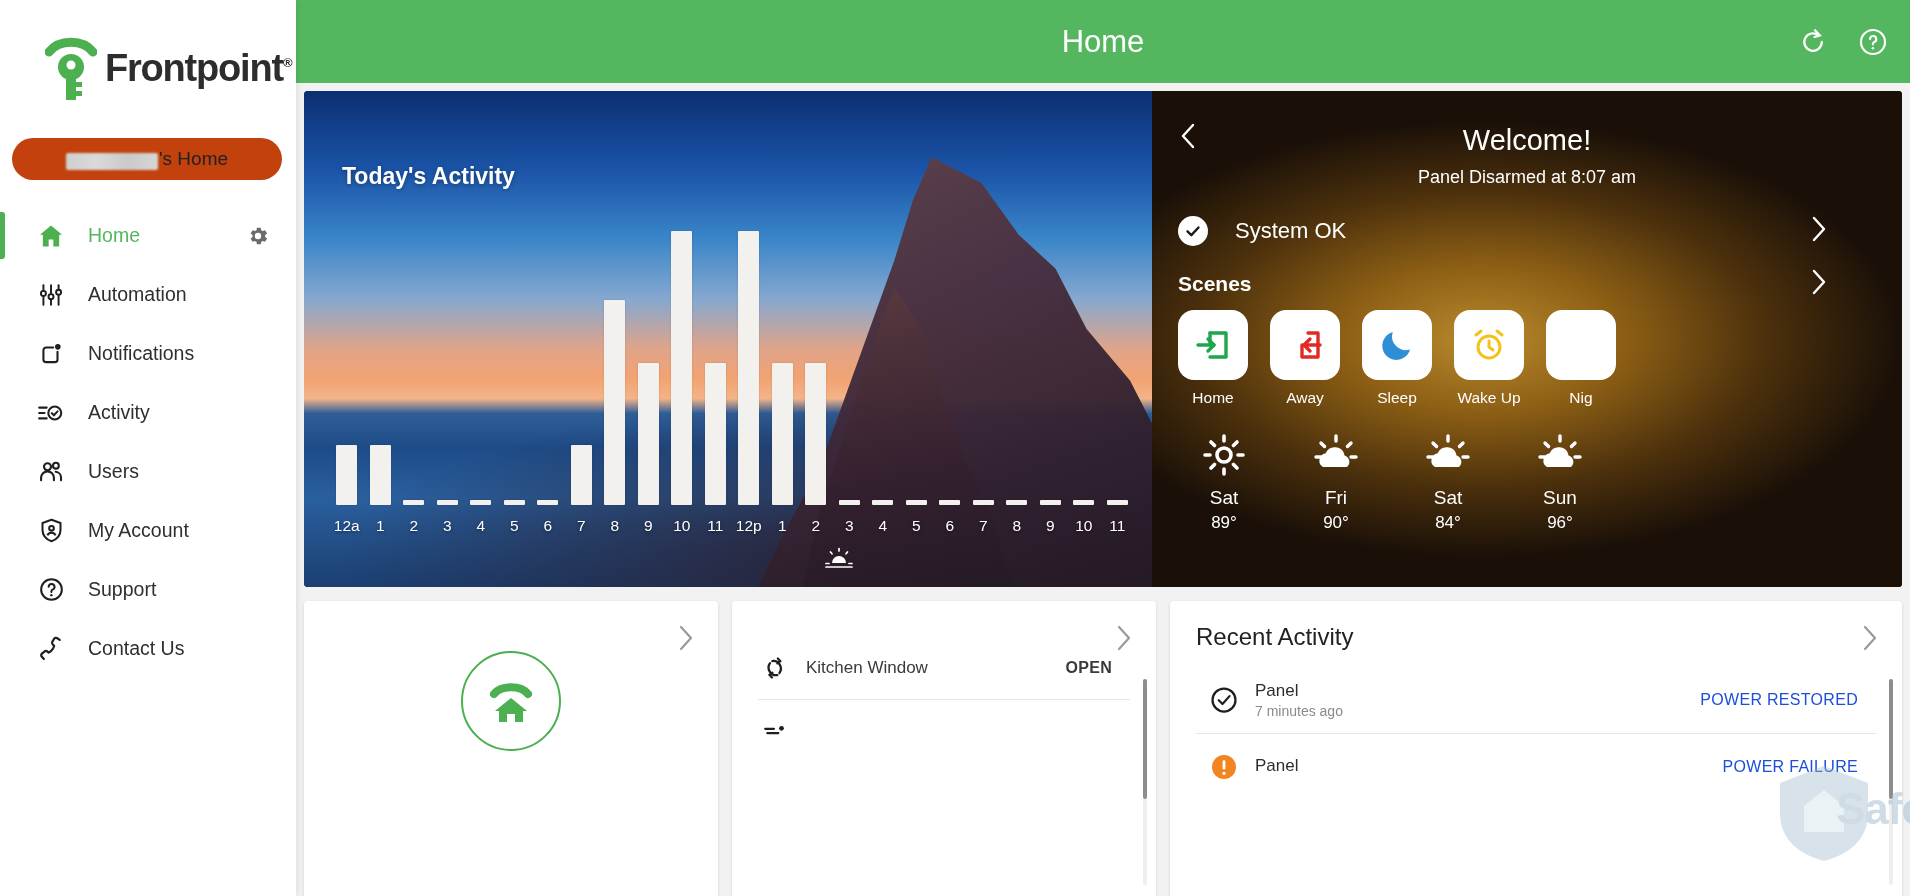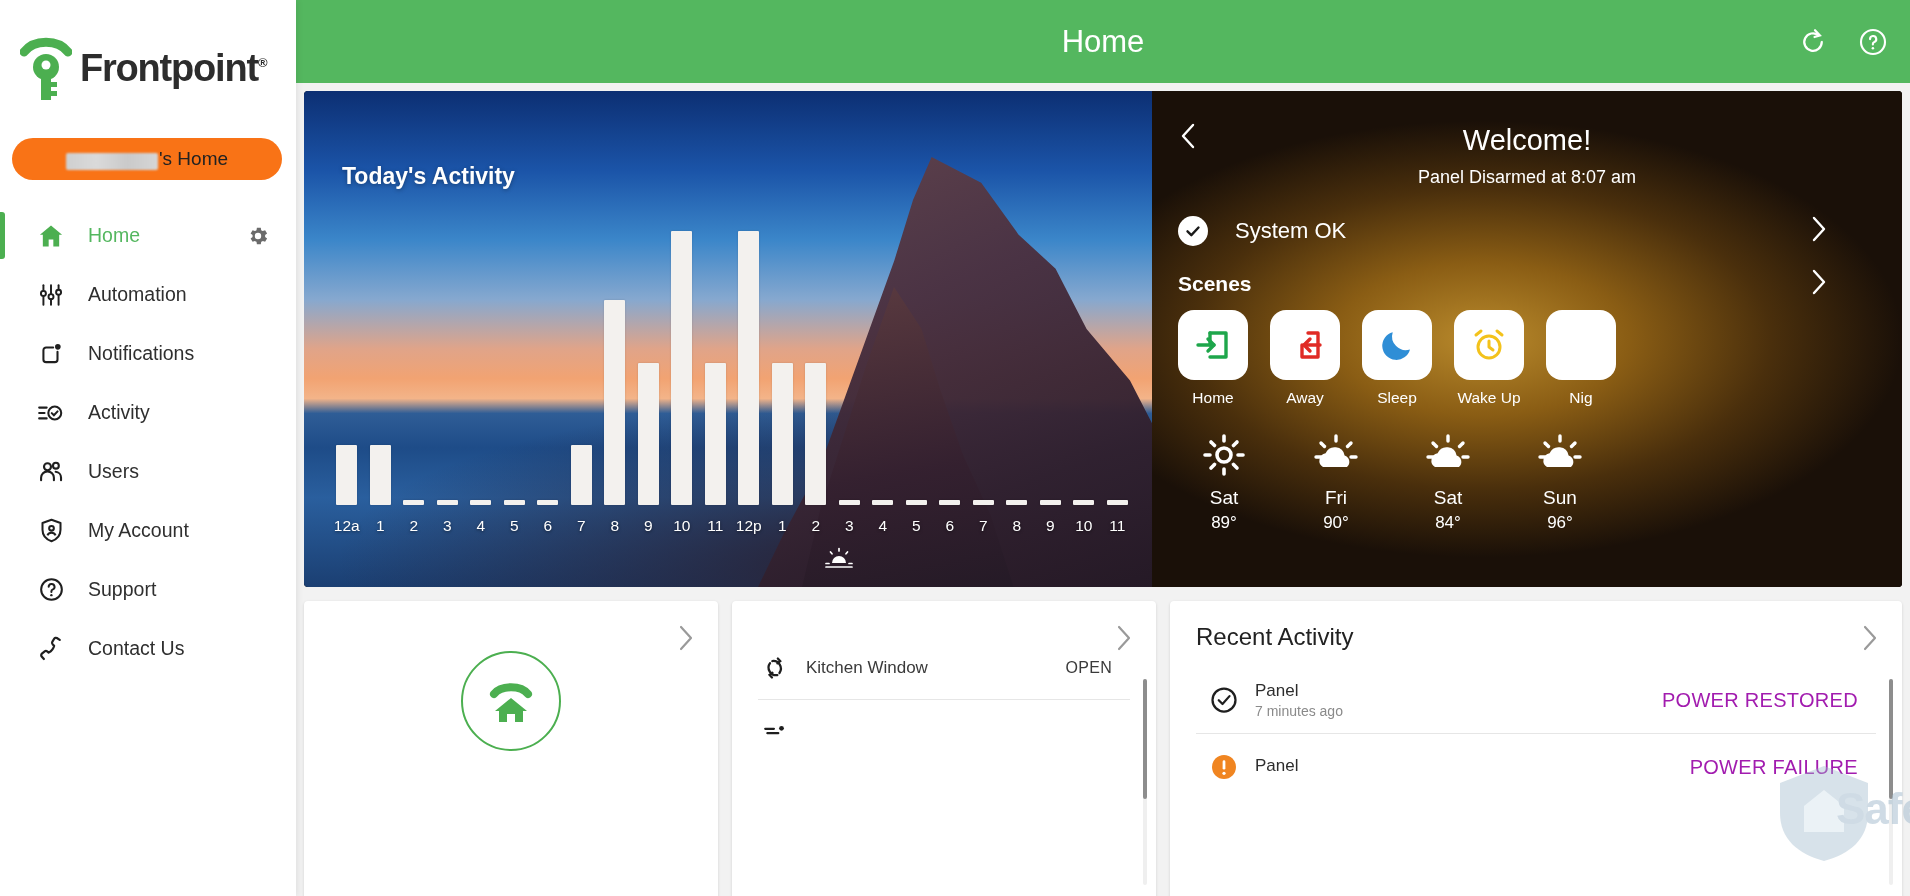--- a/index.html
+++ b/index.html
@@ -10,28 +10,28 @@
     background: #ffffff;
   }
   .app { position: relative; width: 1910px; height: 896px; display: flex; background:#fff; }
 
   
   .sidebar {
     width: 296px; height: 896px; flex: 0 0 296px;
     background: #ffffff; position: relative; z-index: 5;
     box-shadow: 2px 0 6px rgba(0,0,0,0.07);
   }
-  .logo-wrap { padding: 24px 0 0 20px; display:flex; align-items:center; gap:8px; height: 112px;}
+  .logo-wrap { padding: 24px 0 0 45px; display:flex; align-items:center; gap:8px; height: 112px;}
   .logo-mark { width: 52px; height: 72px; position: relative; flex:0 0 52px;}
   .logo-text { font-size: 38px; font-weight: 700; color: #2d2d2d; letter-spacing:-1.2px; position:relative;}
   .logo-text sup { font-size: 13px; vertical-align: super; font-weight:700; }
 
   .home-pill {
     margin: 26px 14px 0 12px;
-    height: 42px; border-radius: 21px; background: #f97316;
+    height: 42px; border-radius: 21px; background: #c2410c;
     display: flex; align-items: center; justify-content: center;
     font-size: 19px; color: #222;
   }
   .redact {
     display:inline-block; width: 92px; height: 17px;
     background: linear-gradient(90deg,#cfcfcf,#dadada,#cacaca,#d6d6d6);
     filter: blur(1.2px); border-radius: 2px; margin-right:1px; position:relative; top:2px;
   }
 
   .nav { margin-top: 26px; }
@@ -159,28 +159,28 @@
 
   .sys-circle {
     width: 100px; height: 100px; border-radius: 50%; border: 2px solid #4caf50;
     display:flex; align-items:center; justify-content:center; margin: 50px auto 0 auto;
   }
 
   .srow { display:flex; align-items:center; padding: 0 26px 0 26px; height: 62px; position:relative;}
   .srow-div { height:1px; background:#e6e6e6; margin: 0 26px; }
   .srow-ico { width: 34px; flex:0 0 34px; display:flex; align-items:center; justify-content:center;}
   .srow-name { font-size: 17px; color: #3a3a3a; margin-left: 14px; }
-  .srow-state { position:absolute; right: 44px; font-size: 16px; color:#3a3a3a; letter-spacing:.3px;}
+  .srow-state { position:absolute; right: 44px; font-size: 16px; color:#3a3a3a; letter-spacing:.3px;font-weight:bold;}
 
   .arow { display:flex; align-items:center; padding: 0 37px; height: 66px; position:relative; }
   .arow-ico { width: 34px; flex:0 0 34px; display:flex; align-items:center; justify-content:center;}
   .arow-txt { margin-left: 14px; }
   .arow-title { font-size: 17px; color:#2d2d2d; }
   .arow-time { font-size: 14px; color:#8a8a8a; margin-top:2px;}
-  .arow-state { position:absolute; right: 44px; font-size: 20px; color:#a21caf; letter-spacing:.3px;}
+  .arow-state { position:absolute; right: 44px; font-size: 16px; color:#1d4ed8; letter-spacing:.3px;}
 
   .scroll-track { position:absolute; right: 9px; top: 78px; bottom: 16px; width: 4px; background: #efefef; border-radius:2px;}
   .scroll-thumb { position:absolute; right: 9px; top: 78px; width: 4px; height: 120px; background:#8d8d8d; border-radius:2px; cursor:pointer;}
 
   
   .watermark {
     position:absolute; left: 1468px; top: 756px; width: 470px; height: 110px;
     pointer-events:none; z-index: 50; opacity: .55;
   }
   .wm-text { font-size: 44px; font-weight: 700; color: #a8bfd0; letter-spacing: -1px; position:absolute; left: 72px; top: 28px;}

